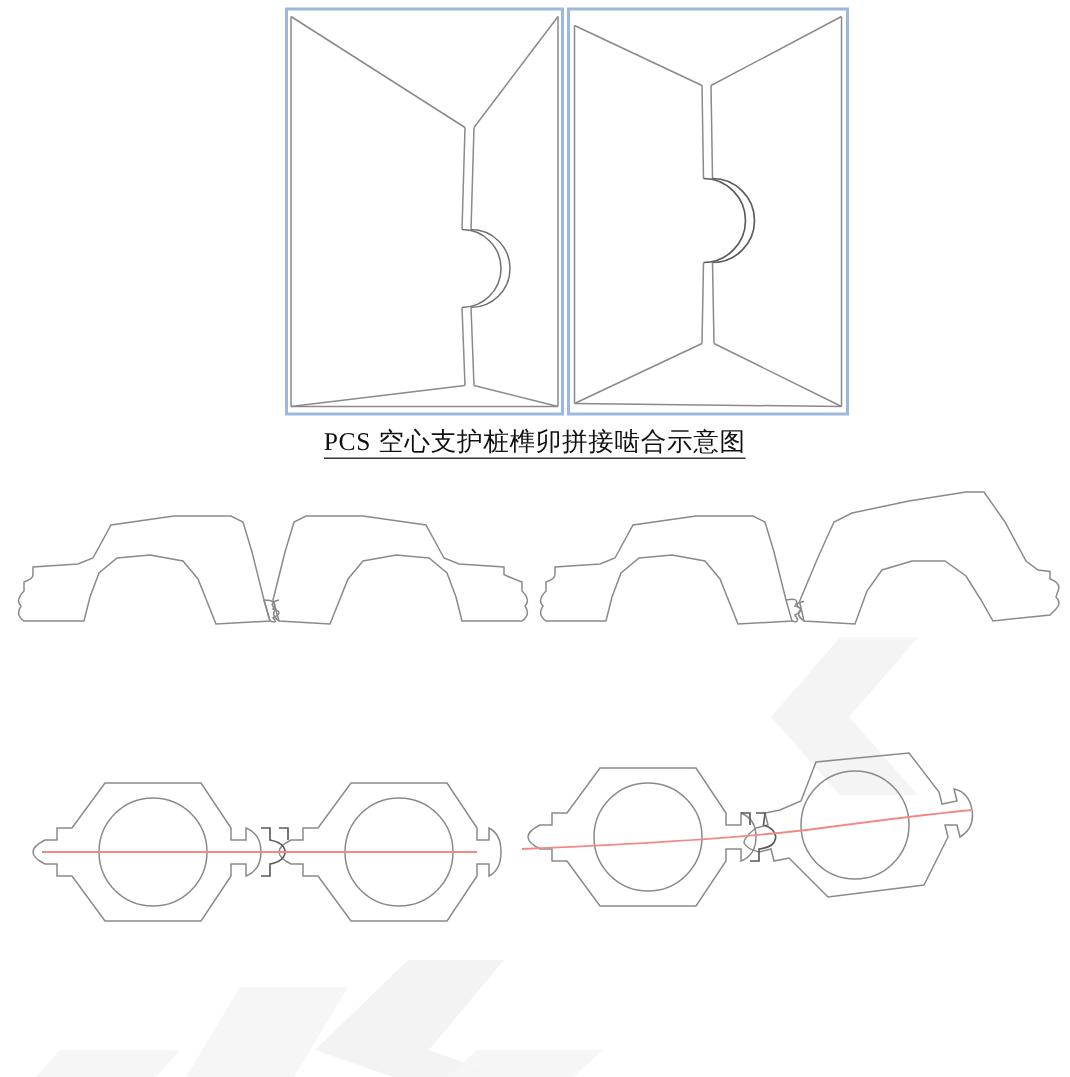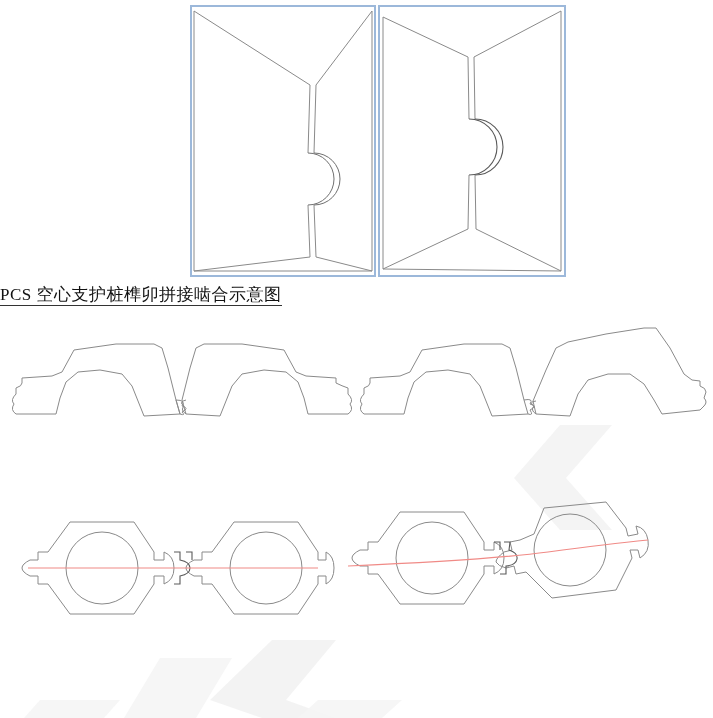--- a/index.html
+++ b/index.html
@@ -49,20 +49,21 @@
     position: absolute;
     border: 2px solid #9cb8da;
     box-sizing: border-box;
     background: transparent;
   }
   .panel-box.left  { left: 0px;   top: 0px; width: 186px; height: 272px; }
   .panel-box.right { left: 188px; top: 0px; width: 188px; height: 272px; }
 
   .caption {
     position: absolute;
+    text-align: center;
     font-family: "Liberation Serif", "DejaVu Serif", serif;
     color: #111111;
     white-space: nowrap;
     line-height: 1.25;
   }
   .caption .u {
     border-bottom: 1px solid #333333;
     padding-bottom: 1px;
   }
 

